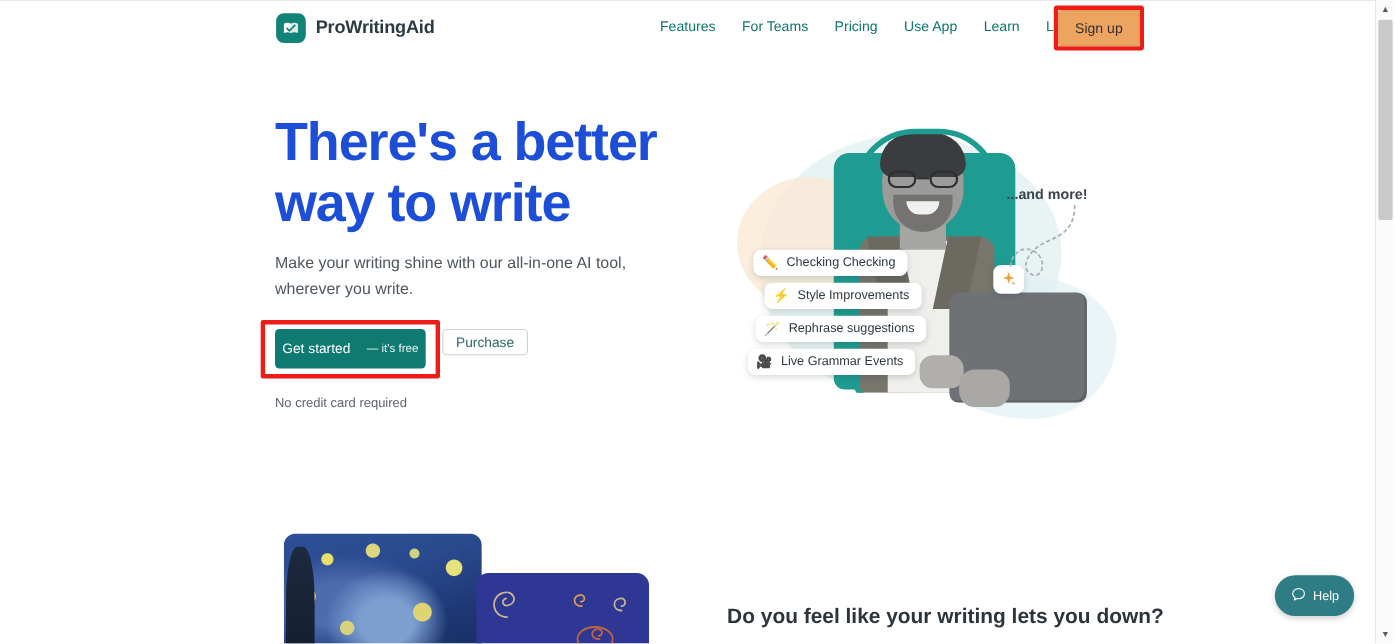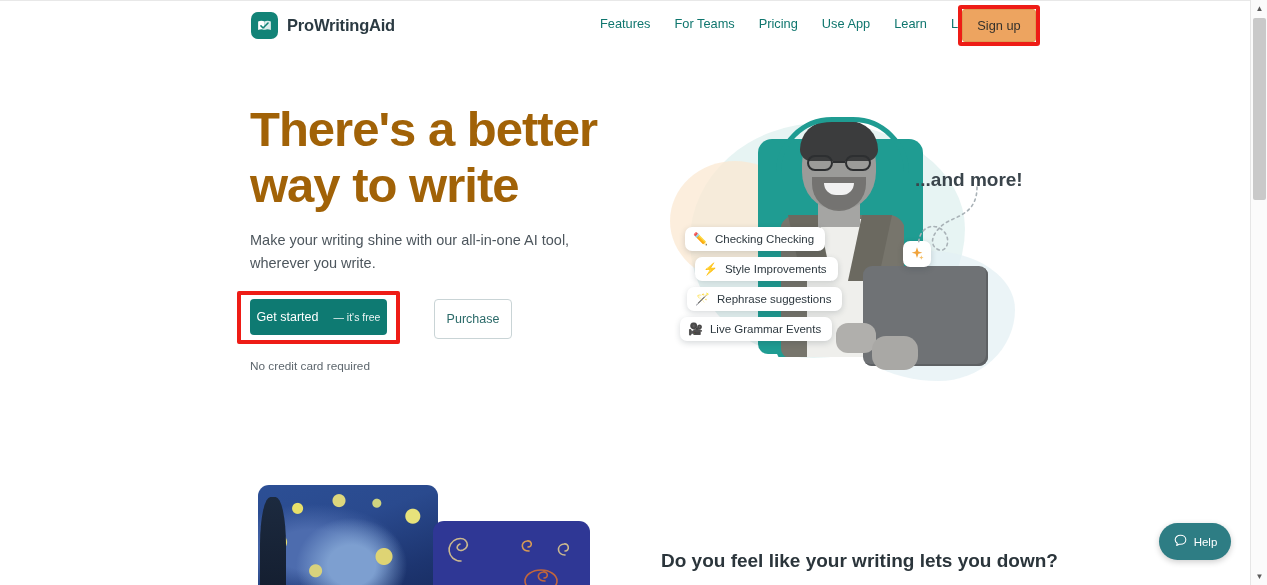--- a/index.html
+++ b/index.html
@@ -55,21 +55,21 @@
     border-radius:3px;
     display:flex; align-items:center; justify-content:center;
     font-size:12.8px; color:#34312c; cursor:pointer;
   }
 
   
   .hero-title {
     position:absolute; left:250px; top:100px;
     width:360px;
     font-size:49px; line-height:56px; font-weight:bold;
-    color:#a16207; letter-spacing:-1px;
+    color:#1d4ed8; letter-spacing:-1px;
   }
   .hero-sub {
     position:absolute; left:250px; top:228px;
     width:330px;
     font-size:14.5px; line-height:23px; color:#4d565d;
   }
   .cta-highlight {
     position:absolute; left:237px; top:290px;
     width:163px; height:53px;
     border:4px solid #ee1c16; border-radius:2px;
@@ -78,25 +78,24 @@
     position:absolute; left:250px; top:298px;
     width:137px; height:36px;
     background:#0e7a72; border:none; border-radius:4px;
     color:#fff; font-size:12.5px; cursor:pointer;
     display:flex; align-items:center; justify-content:center; gap:15px;
     font-family:"Liberation Sans", sans-serif;
   }
   .btn-get .free { font-size:10.5px; opacity:.92; }
   .btn-purchase {
     position:absolute; left:402px; top:298px;
-    width:78px; height:40px;
+    width:78px; height:24px;
     background:#fff; border:1px solid #c9d4d6; border-radius:4px;
     color:#2b6a69; font-size:12.5px; cursor:pointer;
     font-family:"Liberation Sans", sans-serif;
-    margin-left:32px;
   }
   .nocc {
     position:absolute; left:250px; top:358px;
     font-size:11.8px; color:#5d666d;
   }
 
   
   .hero-art {
     position:absolute; left:650px; top:100px;
     width:370px; height:275px;
@@ -213,21 +212,21 @@
 
   .sparkle {
     position:absolute; left:253px; top:140px;
     width:28px; height:26px; background:#fff; border-radius:7px;
     box-shadow:0 2px 6px rgba(30,45,55,.18);
     display:flex; align-items:center; justify-content:center;
     font-size:14px;
   }
   .andmore {
     position:absolute; left:265px; top:68px;
-    font-size:19px; font-weight:bold; color:#3a444b; white-space:nowrap;
+    font-size:13px; font-weight:bold; color:#3a444b; white-space:nowrap;
   }
   .swirl { position:absolute; left:255px; top:84px; width:80px; height:70px; }
 
   
   .card-art {
     position:absolute; left:258px; top:484px;
     width:180px; height:130px; border-radius:11px;
     overflow:hidden;
     background:
       radial-gradient(circle at 22% 18%, #e8e06a 0 5px, transparent 6px),

